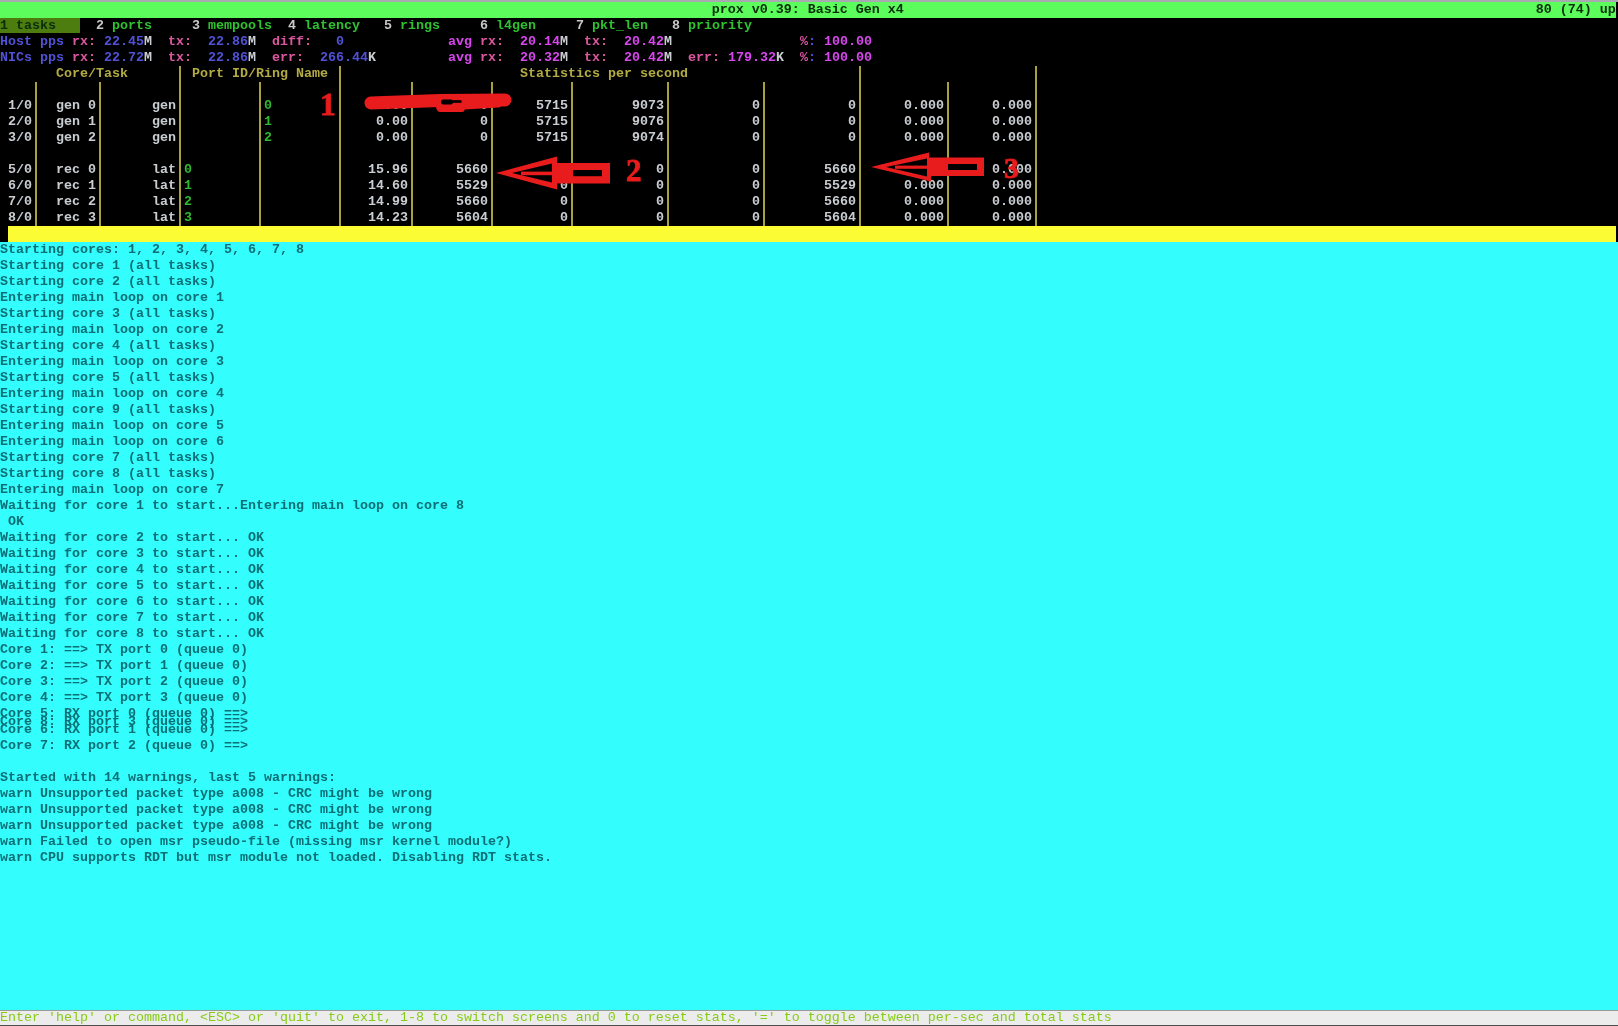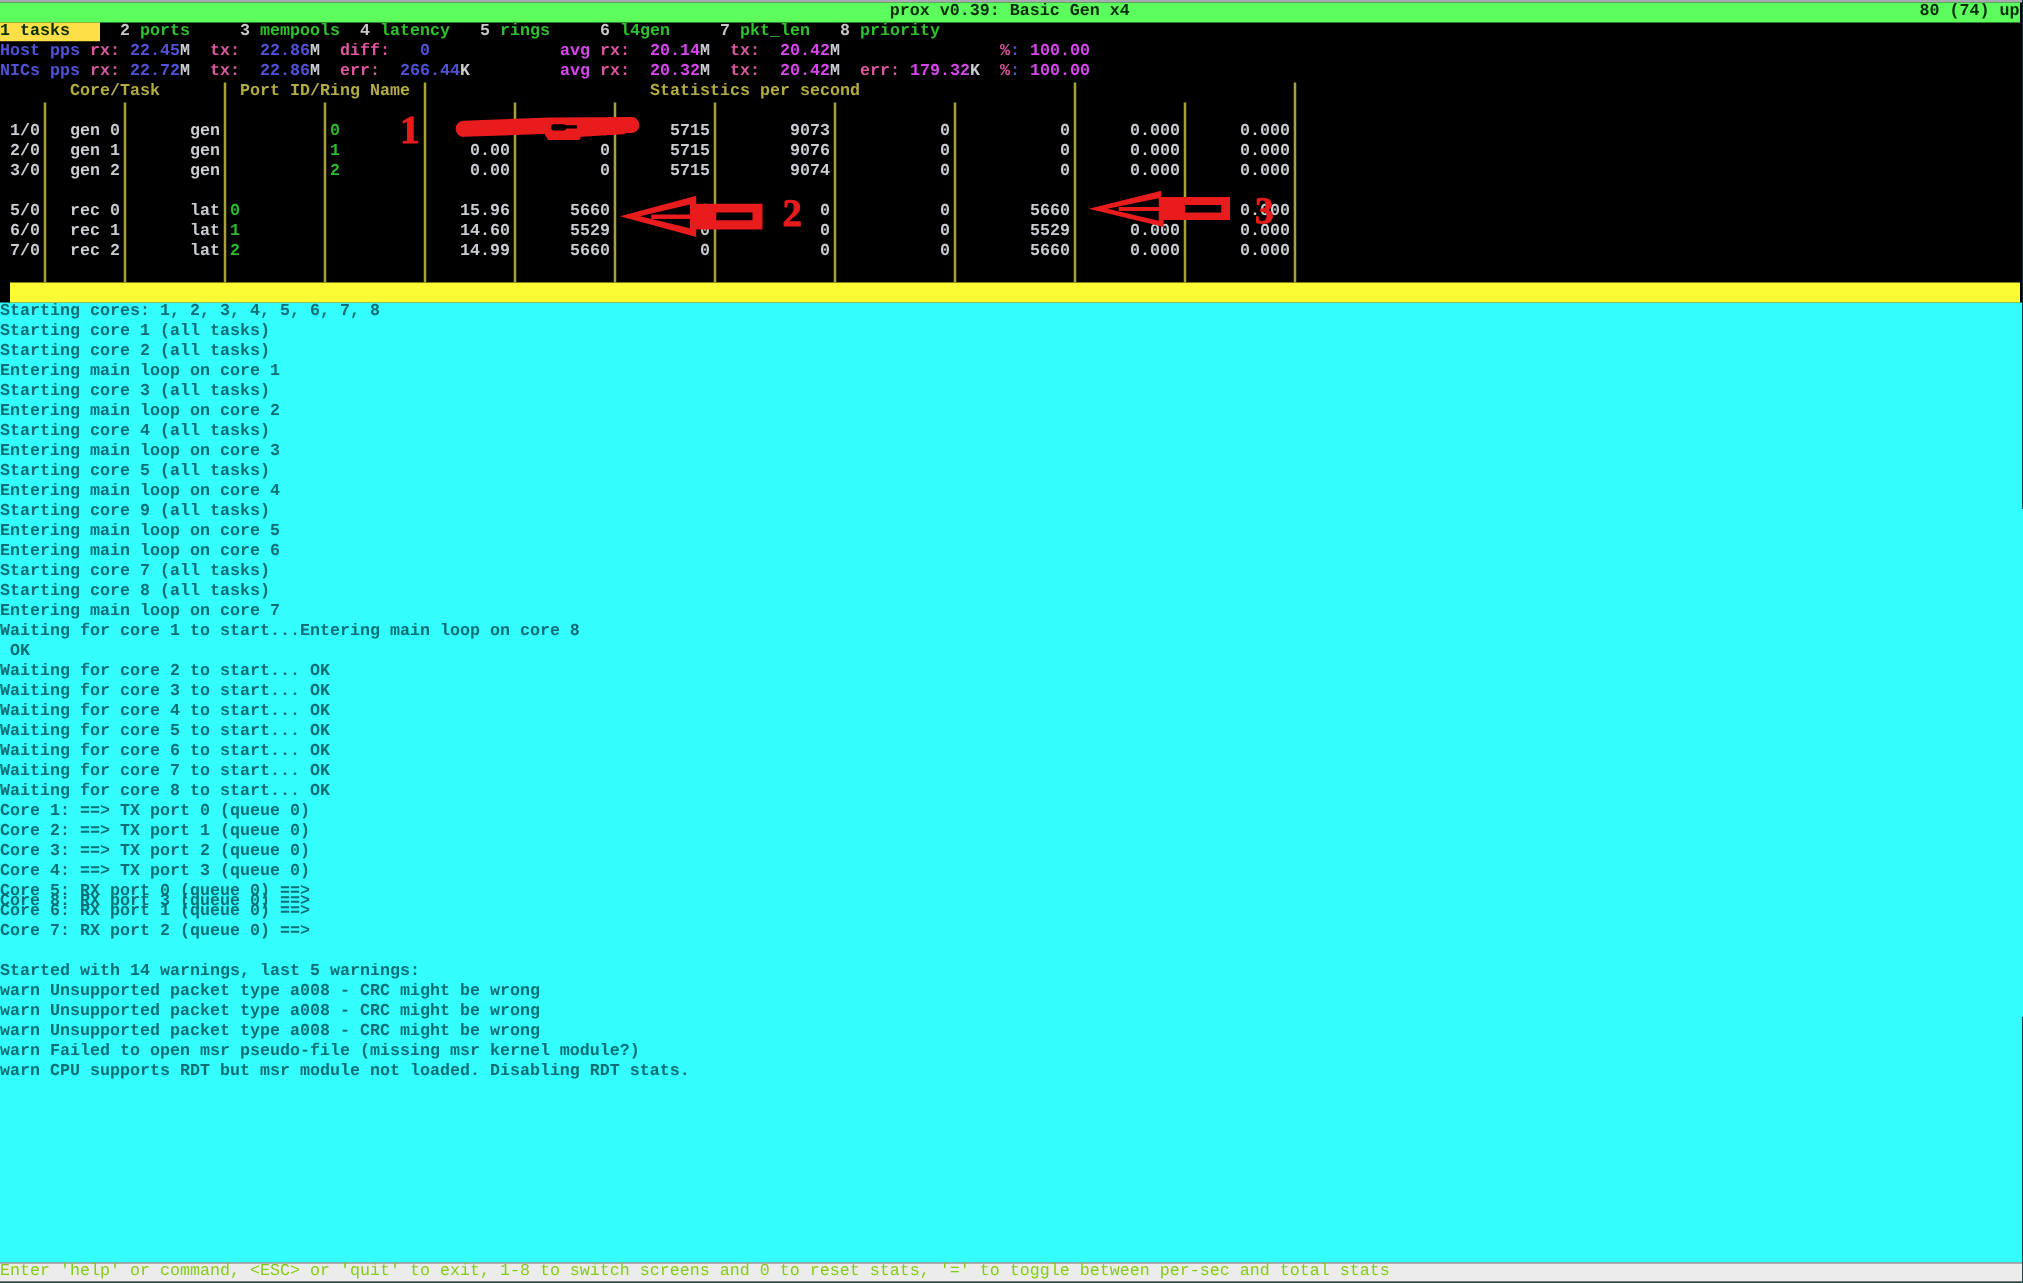--- a/index.html
+++ b/index.html
@@ -2,21 +2,21 @@
 <html><head><meta charset="utf-8">
 <style>
 html,body{margin:0;padding:0;background:#000;}
 #scr{position:relative;width:1618px;height:1026px;background:#000;overflow:hidden;}
 .r{position:absolute;left:0;margin:0;font:bold 13.333px/16px "Liberation Mono",monospace;
    color:#c9cdd1;white-space:pre;letter-spacing:0;}
 .r i{font-style:normal}
 i.b{color:#5252d8} i.m{color:#db58a0} i.c{color:#d946ef}
 i.w{color:#c9cdd1} i.g{color:#2eb92e} i.o{color:#b3ab43}
 i.mg{color:#2fc12f} i.mw{color:#c8c8c8}
-i.tab{background:#fde047;color:#0a2d0a}
+i.tab{background:#4d7c0f;color:#0a2d0a}
 .tt{color:#0a2d0a}
 .lg{color:#0c6f75}
 .st{color:#84cc16;font-weight:normal}
 #topline{position:absolute;left:0;top:0;width:1618px;height:2px;background:#a9a9b2}
 #titlebg{position:absolute;left:0;top:2px;width:1616px;height:16px;background:#5cfc5c}
 #yellowbar{position:absolute;left:8px;top:226px;width:1608px;height:16px;background:#fcfc35}
 #cyanbg{position:absolute;left:0;top:242px;width:1618px;height:768px;background:#33fdfd}
 #statusbg{position:absolute;left:0;top:1010px;width:1618px;height:16px;background:#ececec;border-top:1px solid #9a9a9a;box-sizing:border-box}
 #anno{position:absolute;left:0;top:0;z-index:10}
 .vl{position:absolute;width:2px;background:#a8a139}
@@ -33,20 +33,21 @@
 <pre class="r " style="top:18px"><i class="tab">1 tasks   </i>  <i class="mw">2</i> <i class="mg">ports</i>     <i class="mw">3</i> <i class="mg">mempools</i>  <i class="mw">4</i> <i class="mg">latency</i>   <i class="mw">5</i> <i class="mg">rings</i>     <i class="mw">6</i> <i class="mg">l4gen</i>     <i class="mw">7</i> <i class="mg">pkt_len</i>   <i class="mw">8</i> <i class="mg">priority</i></pre>
 <pre class="r " style="top:34px"><i class="b">Host pps</i> <i class="m">rx:</i> <i class="b">22.45</i><i class="w">M</i>  <i class="m">tx:</i>  <i class="b">22.86</i><i class="w">M</i>  <i class="m">diff:</i>   <i class="b">0</i>             <i class="c">avg</i> <i class="m">rx:</i>  <i class="c">20.14</i><i class="w">M</i>  <i class="m">tx:</i>  <i class="c">20.42</i><i class="w">M</i>                <i class="m">%</i><i class="b">:</i> <i class="c">100.00</i></pre>
 <pre class="r " style="top:50px"><i class="b">NICs pps</i> <i class="m">rx:</i> <i class="b">22.72</i><i class="w">M</i>  <i class="m">tx:</i>  <i class="b">22.86</i><i class="w">M</i>  <i class="m">err:</i>  <i class="b">266.44</i><i class="w">K</i>         <i class="c">avg</i> <i class="m">rx:</i>  <i class="c">20.32</i><i class="w">M</i>  <i class="m">tx:</i>  <i class="c">20.42</i><i class="w">M</i>  <i class="m">err:</i> <i class="c">179.32</i><i class="w">K</i>  <i class="m">%</i><i class="b">:</i> <i class="c">100.00</i></pre>
 <pre class="r " style="top:66px">       <i class="o">Core/Task</i>        <i class="o">Port ID/Ring Name</i>                        <i class="o">Statistics per second</i></pre>
 <pre class="r " style="top:98px"> <i class="w">1/0</i>   <i class="w">gen 0</i>       <i class="w">gen</i>           <i class="g">0</i>             <i class="w">0.00</i>         <i class="w">0</i>      <i class="w">5715</i>        <i class="w">9073</i>           <i class="w">0</i>           <i class="w">0</i>      <i class="w">0.000</i>      <i class="w">0.000</i></pre>
 <pre class="r " style="top:114px"> <i class="w">2/0</i>   <i class="w">gen 1</i>       <i class="w">gen</i>           <i class="g">1</i>             <i class="w">0.00</i>         <i class="w">0</i>      <i class="w">5715</i>        <i class="w">9076</i>           <i class="w">0</i>           <i class="w">0</i>      <i class="w">0.000</i>      <i class="w">0.000</i></pre>
 <pre class="r " style="top:130px"> <i class="w">3/0</i>   <i class="w">gen 2</i>       <i class="w">gen</i>           <i class="g">2</i>             <i class="w">0.00</i>         <i class="w">0</i>      <i class="w">5715</i>        <i class="w">9074</i>           <i class="w">0</i>           <i class="w">0</i>      <i class="w">0.000</i>      <i class="w">0.000</i></pre>
 <pre class="r " style="top:162px"> <i class="w">5/0</i>   <i class="w">rec 0</i>       <i class="w">lat</i> <i class="g">0</i>                      <i class="w">15.96</i>      <i class="w">5660</i>         <i class="w">0</i>           <i class="w">0</i>           <i class="w">0</i>        <i class="w">5660</i>      <i class="w">0.000</i>      <i class="w">0.000</i></pre>
 <pre class="r " style="top:178px"> <i class="w">6/0</i>   <i class="w">rec 1</i>       <i class="w">lat</i> <i class="g">1</i>                      <i class="w">14.60</i>      <i class="w">5529</i>         <i class="w">0</i>           <i class="w">0</i>           <i class="w">0</i>        <i class="w">5529</i>      <i class="w">0.000</i>      <i class="w">0.000</i></pre>
 <pre class="r " style="top:194px"> <i class="w">7/0</i>   <i class="w">rec 2</i>       <i class="w">lat</i> <i class="g">2</i>                      <i class="w">14.99</i>      <i class="w">5660</i>         <i class="w">0</i>           <i class="w">0</i>           <i class="w">0</i>        <i class="w">5660</i>      <i class="w">0.000</i>      <i class="w">0.000</i></pre>
+<pre class="r " style="top:210px"> <i class="w">8/0</i>   <i class="w">rec 3</i>       <i class="w">lat</i> <i class="g">3</i>                      <i class="w">14.23</i>      <i class="w">5604</i>         <i class="w">0</i>           <i class="w">0</i>           <i class="w">0</i>        <i class="w">5604</i>      <i class="w">0.000</i>      <i class="w">0.000</i></pre>
 <pre class="r lg" style="top:242px">Starting cores: 1, 2, 3, 4, 5, 6, 7, 8</pre>
 <pre class="r lg" style="top:258px">Starting core 1 (all tasks)</pre>
 <pre class="r lg" style="top:274px">Starting core 2 (all tasks)</pre>
 <pre class="r lg" style="top:290px">Entering main loop on core 1</pre>
 <pre class="r lg" style="top:306px">Starting core 3 (all tasks)</pre>
 <pre class="r lg" style="top:322px">Entering main loop on core 2</pre>
 <pre class="r lg" style="top:338px">Starting core 4 (all tasks)</pre>
 <pre class="r lg" style="top:354px">Entering main loop on core 3</pre>
 <pre class="r lg" style="top:370px">Starting core 5 (all tasks)</pre>
 <pre class="r lg" style="top:386px">Entering main loop on core 4</pre>

